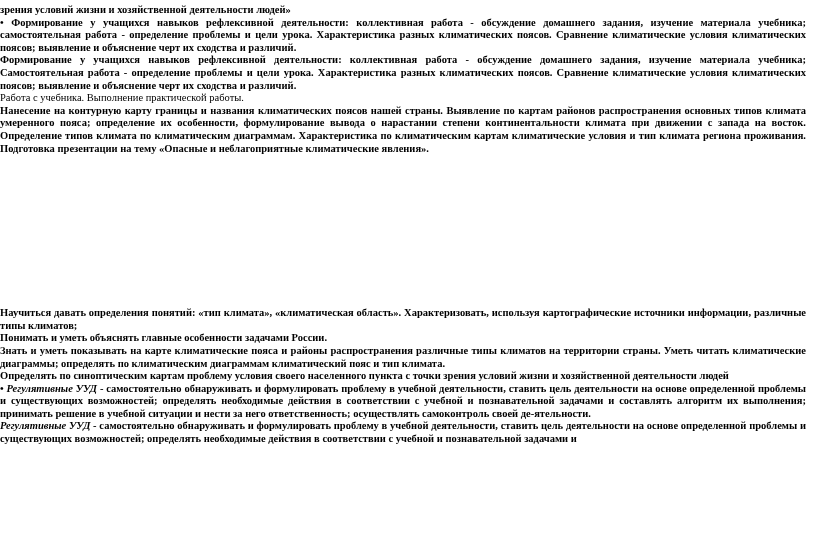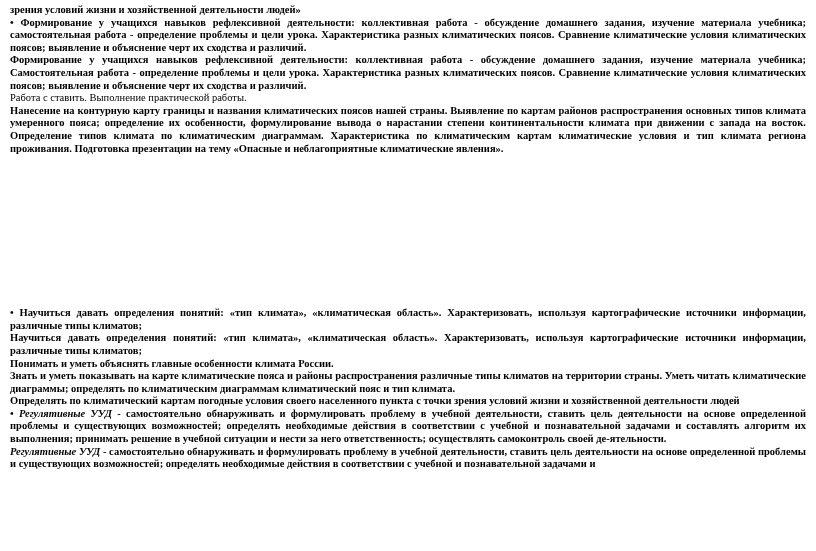--- a/index.html
+++ b/index.html
@@ -11,21 +11,21 @@
     width: 816px;
     height: 551px;
     overflow: hidden;
     font-family: "Liberation Serif", serif;
     color: #000000;
   }
   .page {
     width: 816px;
     height: 551px;
     box-sizing: border-box;
-    padding: 4px 10px 0 10px;
+    padding: 4px 10px 0 0;
     position: relative;
     border-radius: 6px;
   }
   .para {
     font-size: 10.5px;
     line-height: 1.2;
     text-align: justify;
     margin: 0 0 0 0;
     font-family: "Liberation Serif", serif;
   }
@@ -53,49 +53,45 @@
   <div class="para bullet-para">
     <span class="b bullet">•</span>
     <span class="b">Формирование у учащихся навыков рефлексивной деятельности: коллективная работа - обсуждение домашнего задания, изучение материала учебника; самостоятельная работа - определение проблемы и цели урока. Характеристика разных климатических поясов. </span><span class="b">Сравнение климатические условия климатических поясов; выявление и объяснение черт их сходства и различий.</span>
   </div>
 
   <div class="para">
     <span class="b">Формирование у учащихся навыков рефлексивной деятельности: коллективная работа - обсуждение домашнего задания, изучение материала учебника; Самостоятельная работа - определение проблемы и цели урока. Характеристика разных климатических поясов. </span><span class="b">Сравнение климатические условия климатических поясов; выявление и объяснение черт их сходства и различий.</span>
   </div>
 
   <div class="para">
-    <span>Работа с ставить. Выполнение практической работы.</span>
+    <span>Работа с учебника. Выполнение практической работы.</span>
   </div>
 
   <div class="para">
     <span class="b">Нанесение на контурную карту границы и названия климатических поясов нашей страны. Выявление по картам районов распространения основных типов климата умеренного пояса; определение их особенности, формулирование вывода о нарастании степени континентальности климата при движении с запада на восток. Определение типов климата по климатическим диаграммам. Характеристика по климатическим картам климатические условия и тип климата региона проживания. Подготовка презентации на тему «Опасные и неблагоприятные климатические явления».</span>
   </div>
 
   <div class="spacer-block"></div>
 
-  <div class="para bullet-para">
-    <span class="b bullet">•</span>
-    <span class="b">Научиться давать определения понятий: «тип климата», «климатическая область». Характеризовать, используя картографические источники информации, различные типы климатов;</span>
-  </div>
 
   <div class="para just-spread">
     <span class="b">Научиться давать определения понятий: «тип климата», «климатическая область». Характеризовать, используя картографические источники информации, различные типы климатов;</span>
   </div>
 
   <div class="para">
-    <span class="b">Понимать и уметь объяснять главные особенности климата России.</span>
+    <span class="b">Понимать и уметь объяснять главные особенности задачами России.</span>
   </div>
 
   <div class="para">
     <span class="b">Знать и уметь показывать на карте климатические пояса и районы распространения различные типы климатов на территории страны. Уметь читать климатические диаграммы; определять по климатическим диаграммам климатический пояс и тип климата.</span>
   </div>
 
 
   <div class="para">
-    <span class="b">Определять по климатический картам погодные условия своего населенного пункта с точки зрения условий жизни и хозяйственной деятельности людей</span>
+    <span class="b">Определять по синоптическим картам проблему условия своего населенного пункта с точки зрения условий жизни и хозяйственной деятельности людей</span>
   </div>
 
   <div class="para bullet-para">
     <span class="b bullet">•</span>
     <span class="bi">Регулятивные УУД</span><span class="b"> - самостоятельно обнаруживать и формулировать проблему в учебной деятельности, ставить цель деятельности на основе определенной проблемы и существующих возможностей; определять необходимые действия в соответствии с учебной и познавательной задачами и составлять алгоритм их выполнения; принимать решение в учебной ситуации и нести за него ответственность; осуществлять самоконтроль своей де-ятельности.</span>
   </div>
 
   <div class="para">
     <span class="bi">Регулятивные УУД</span><span class="b"> - самостоятельно обнаруживать и формулировать проблему в учебной деятельности, ставить цель деятельности на основе определенной проблемы и существующих возможностей; определять необходимые действия в соответствии с учебной и познавательной задачами и</span>
   </div>

